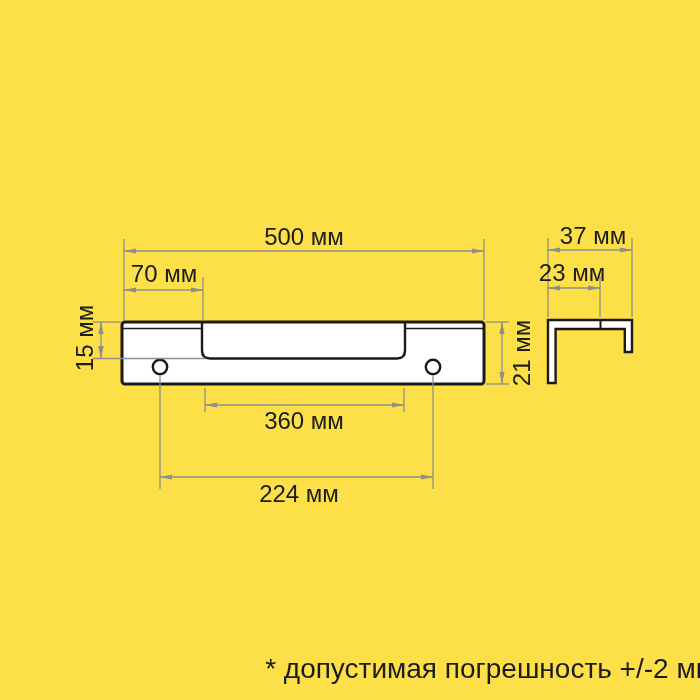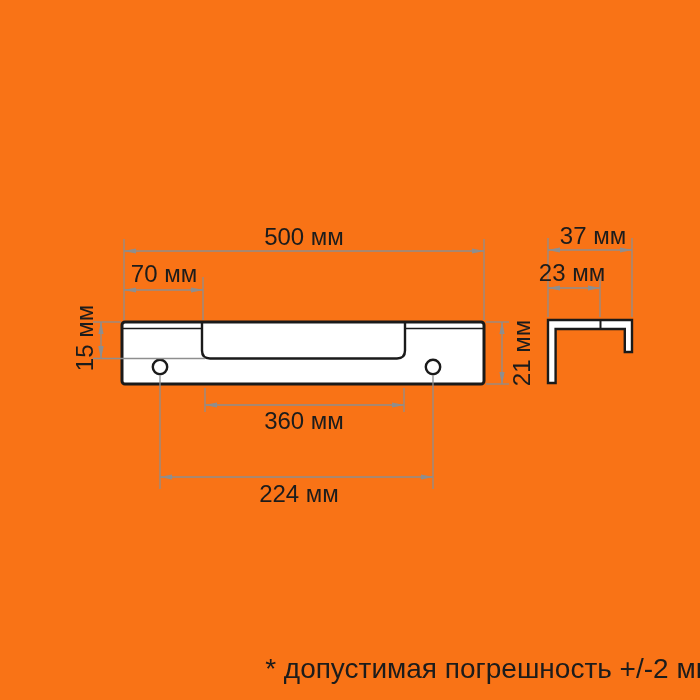--- a/index.html
+++ b/index.html
@@ -4,21 +4,21 @@
 <style>
   html, body {
     margin: 0;
     padding: 0;
     background: #ffffff;
   }
   .canvas {
     position: relative;
     width: 700px;
     height: 700px;
-    background: #f97316;
+    background: #fde047;
     overflow: hidden;
   }
   svg text {
     font-family: "Liberation Sans", "DejaVu Sans", sans-serif;
     fill: #1c1c1c;
   }
   .dim-label { font-size: 24px; }
   .note-label { font-size: 28px; }
   .part {
     fill: #ffffff;

